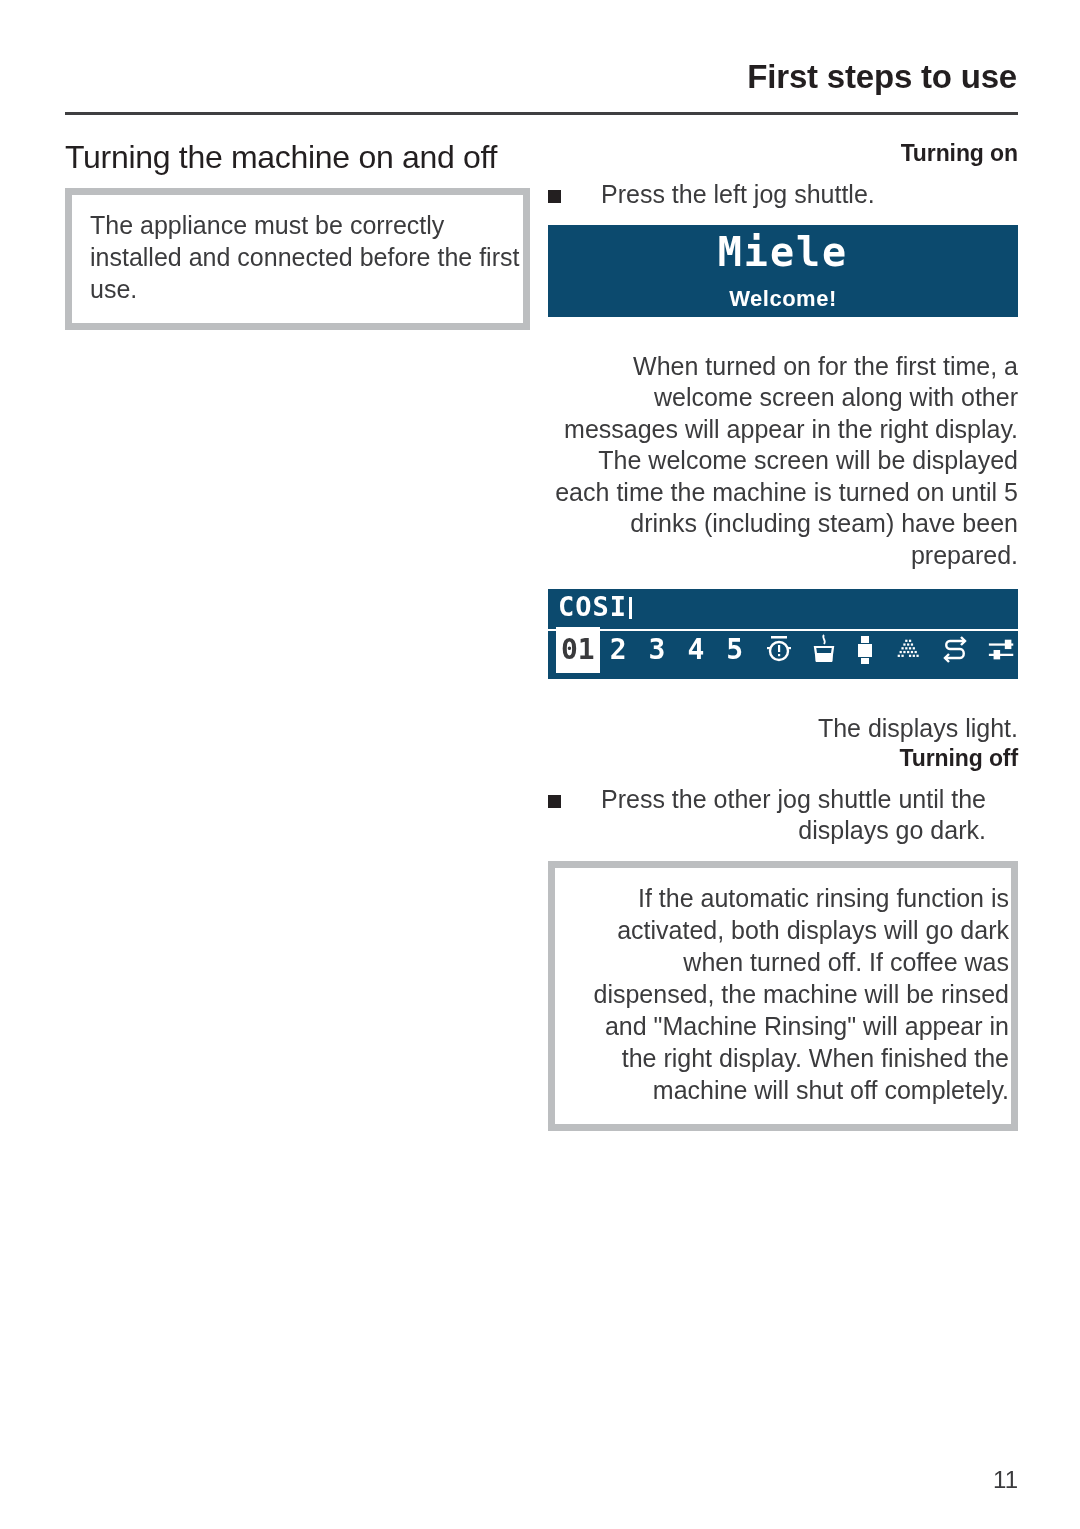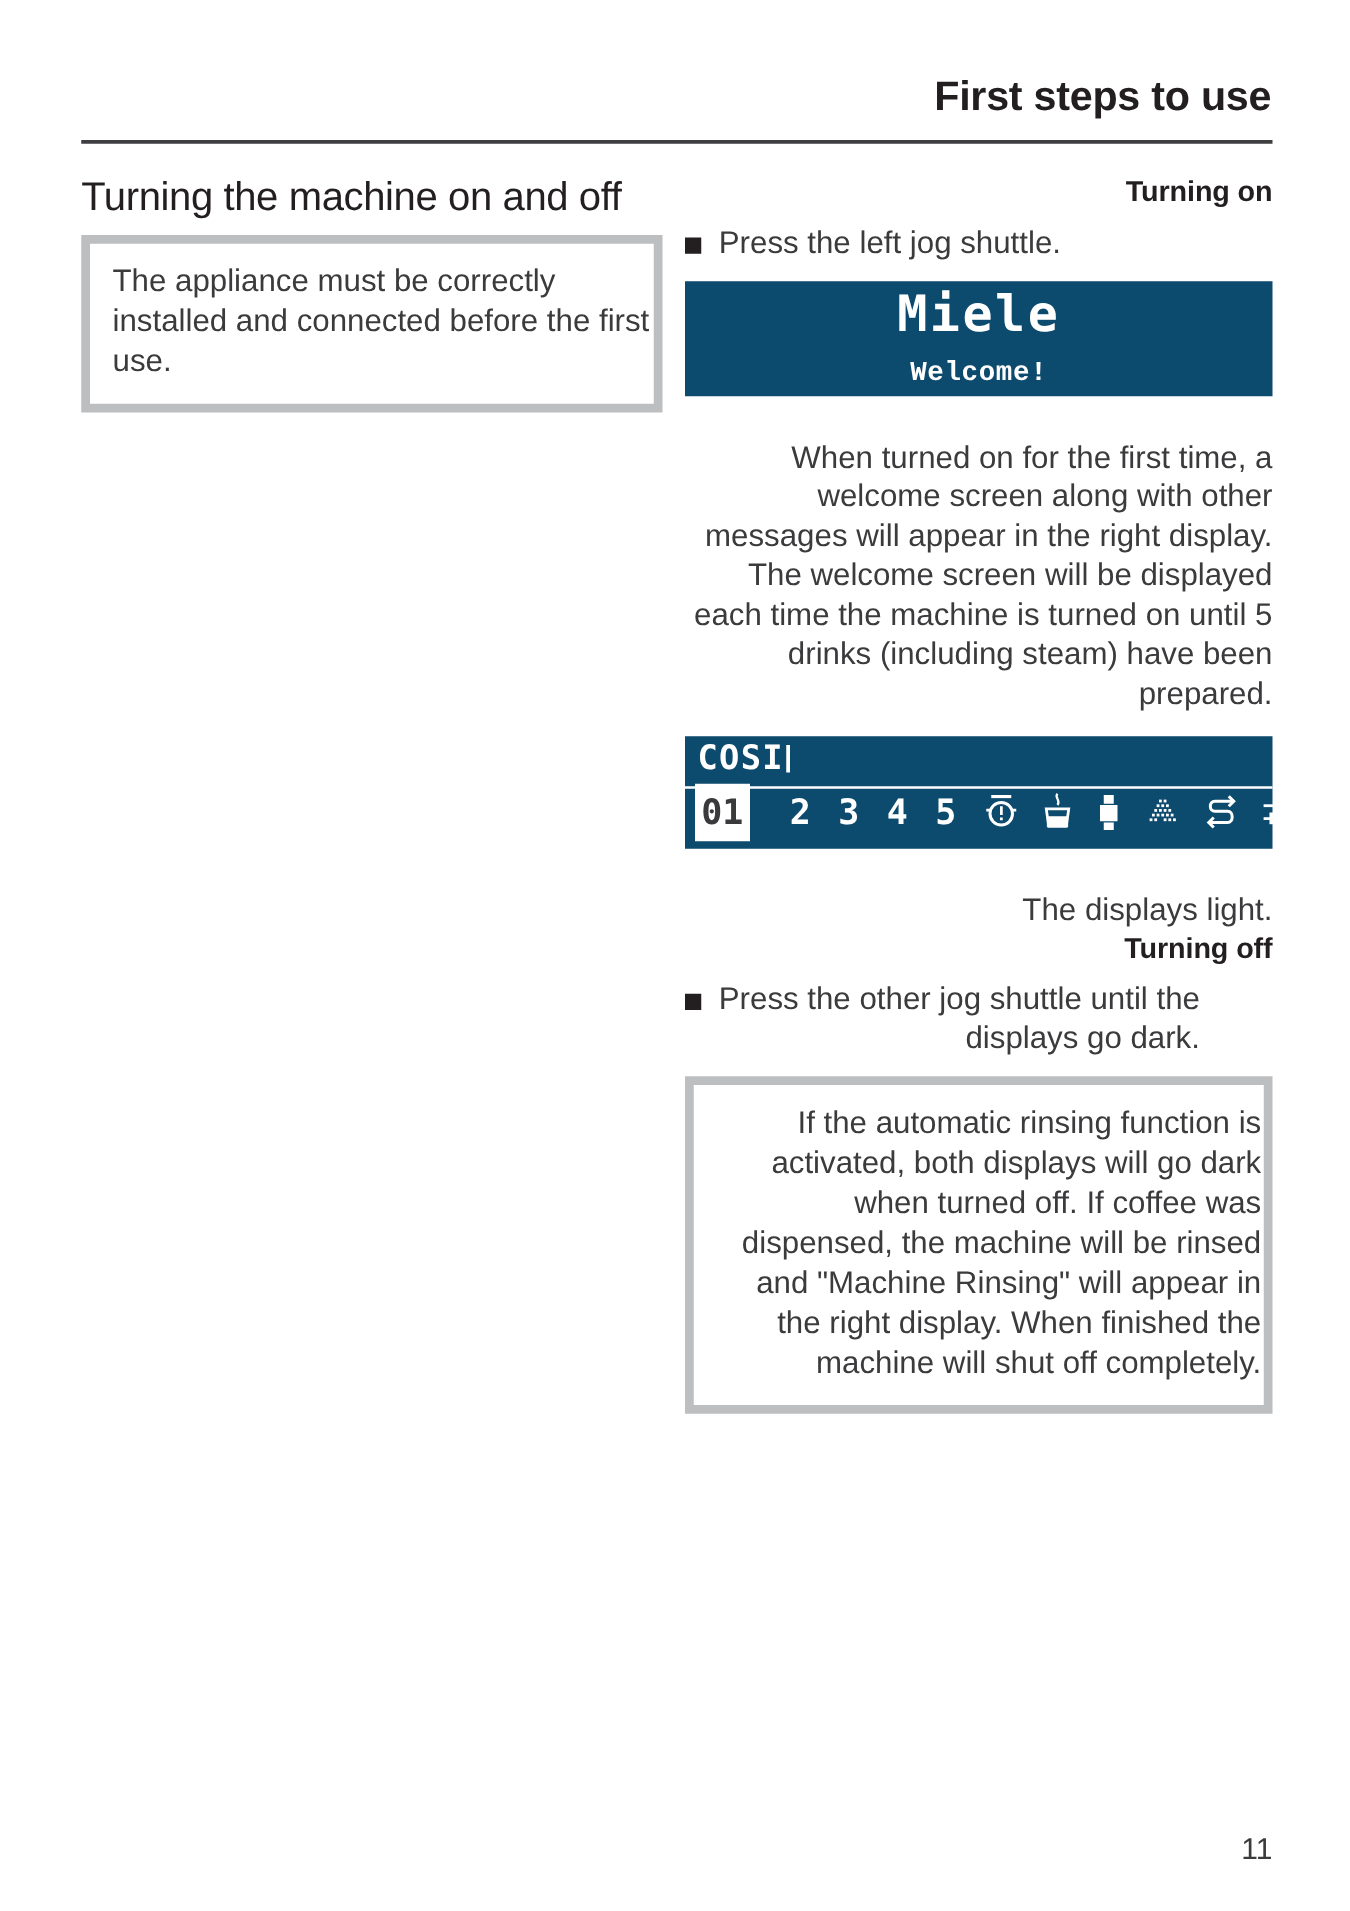--- a/index.html
+++ b/index.html
@@ -114,20 +114,21 @@
     background: #231f20;
     margin-top: 11px;
     margin-right: 14px;
     flex: 0 0 auto;
   }
   .bullet-text {
     font-size: 25px;
     line-height: 1.26;
     color: #3b3b3d;
     white-space: pre-line;
+    margin-left: 26px;
   }
 
   
   .lcd {
     background: #0c4a6e;
     position: relative;
     box-sizing: border-box;
     gap: 12px;
   }
   .lcd-welcome {
@@ -143,21 +144,21 @@
     color: #ffffff;
     font-family: "DejaVu Sans Mono", monospace;
     font-size: 40px;
     font-weight: bold;
     letter-spacing: 2px;
     line-height: 1;
     margin-bottom: 4px;
   }
   .lcd-sub {
     color: #ffffff;
-    font-family: Liberation Mono, monospace;
+    font-family: Liberation Sans, sans-serif;
     font-size: 22px;
     font-weight: bold;
     letter-spacing: 0.5px;
     line-height: 1;
   }
 
   .lcd-menu {
     width: 470px;
     height: 90px;
     margin: 12px 0 0 0;
@@ -207,21 +208,21 @@
     margin-right: 22px;
     display: flex;
     align-items: center;
     justify-content: center;
   }
   .lcd-item.selected {
     background: #ffffff;
     color: #3a3a3c;
     padding: 9px 5px 9px 5px;
     margin-left: 0;
-    margin-right: 32px;
+    margin-right: 10px;
   }
   .lcd-icon {
     margin-right: 18px;
     display: flex;
     align-items: center;
     justify-content: center;
     width: 30px;
     height: 34px;
   }
   .lcd-icon svg { display: block; }

